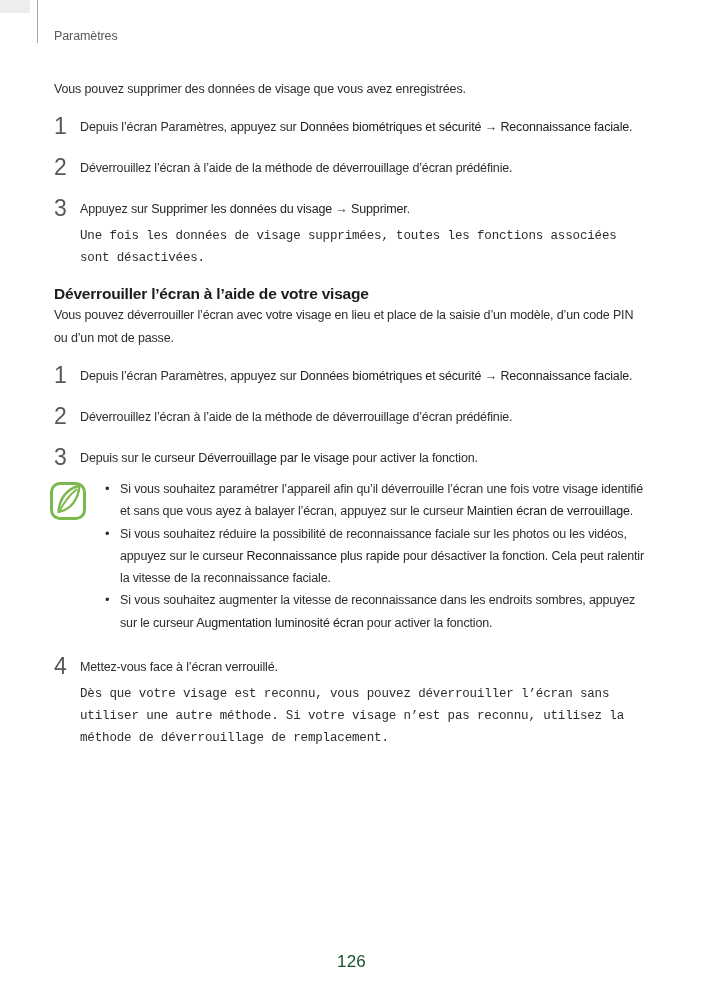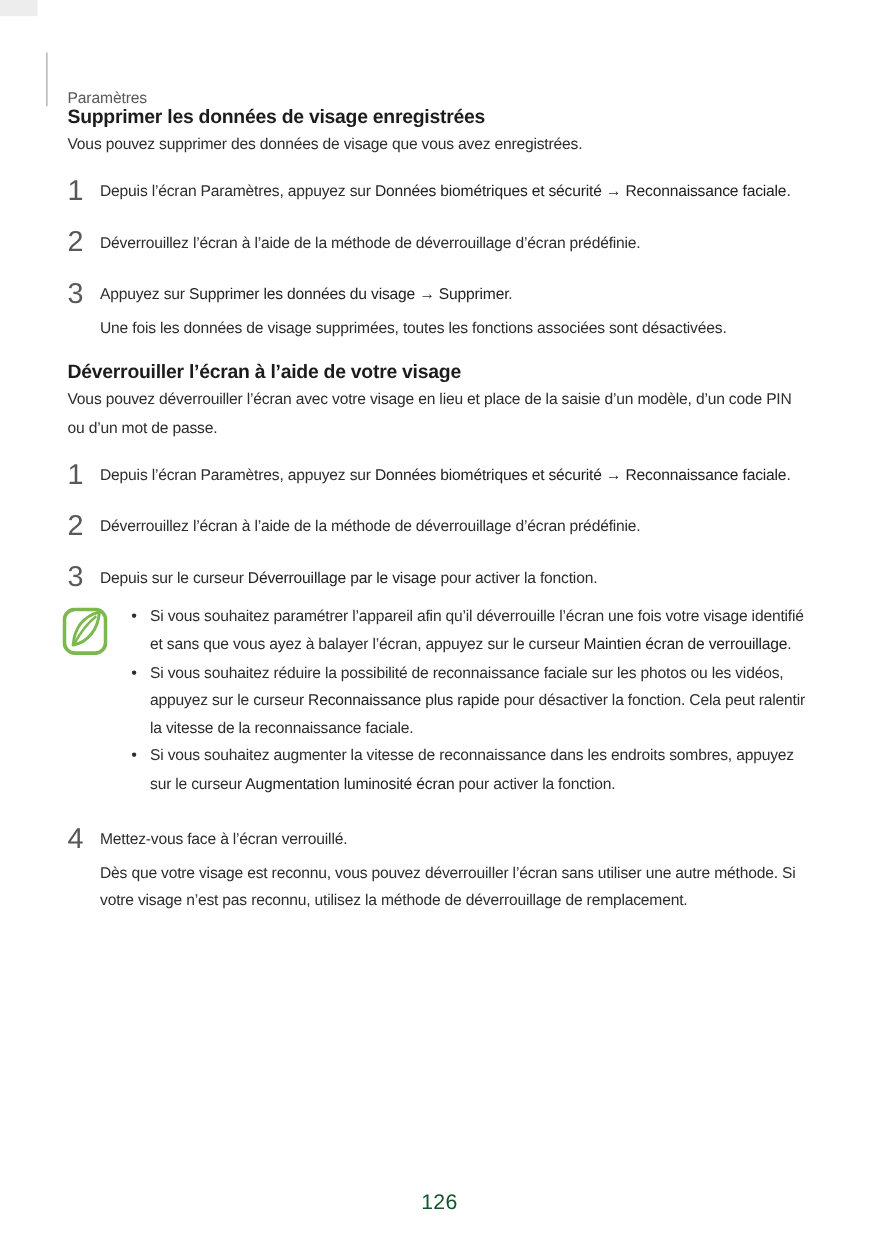--- a/index.html
+++ b/index.html
@@ -24,21 +24,20 @@
   }
   .running-header {
     position: absolute;
     left: 37px;
     top: 0;
     height: 43px;
     border-left: 1px solid #a8a8a8;
     display: flex;
     align-items: flex-end;
     padding-left: 16px;
-    margin-top: 42px;
   }
   .running-title {
     font-size: 12.5px;
     line-height: 1;
     color: #58595b;
     letter-spacing: -0.1px;
     padding-bottom: 1px;
   }
   .content {
     position: absolute;
@@ -88,20 +87,21 @@
   .step-body {
     flex: 1;
     padding-top: 2px;
   }
   .step-body p {
     line-height: 22px;
   }
   .step-after {
     margin-top: 5px;
     line-height: 23px;
+    font-family: Liberation Mono, monospace;
   }
   .note {
     position: relative;
     margin-top: 9px;
     padding-left: 51px;
     min-height: 42px;
   }
   .note-icon {
     position: absolute;
     left: -4px;
@@ -149,21 +149,20 @@
 
   <div class="corner-artifact"></div>
 
   <header class="running-header">
     <span class="running-title">Paramètres</span>
   </header>
 
   <main class="content">
 
     <section>
-      <h2 class="sec-title">Supprimer les données de visage enregistrées</h2>
       <p class="intro"><span>Vous pouvez supprimer des données de visage que vous avez enregistrées.</span></p>
 
       <ol class="steps">
         <li class="step first">
           <span class="step-num">1</span>
           <div class="step-body">
             <p><span>Depuis l’écran Paramètres, appuyez sur </span><b>Données biométriques et sécurité</b><span> → </span><b>Reconnaissance faciale</b><span>.</span></p>
           </div>
         </li>
         <li class="step">

